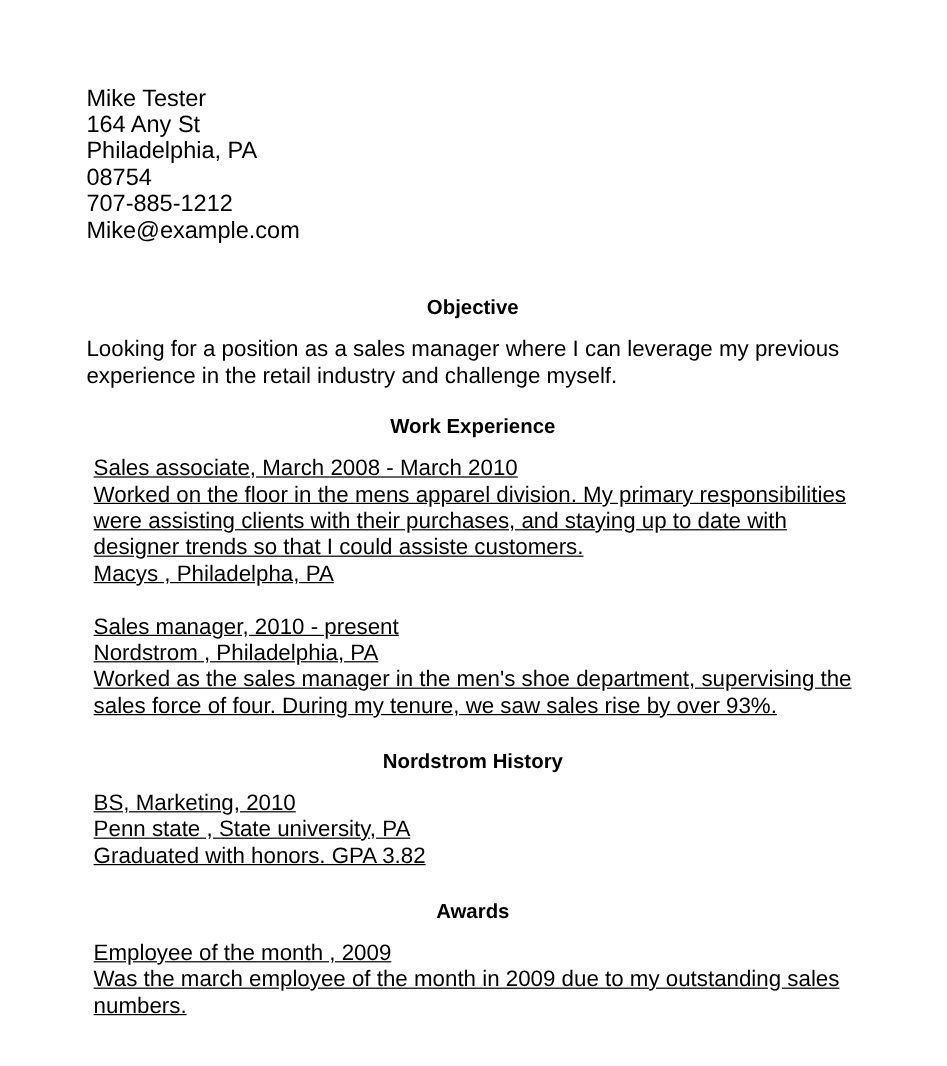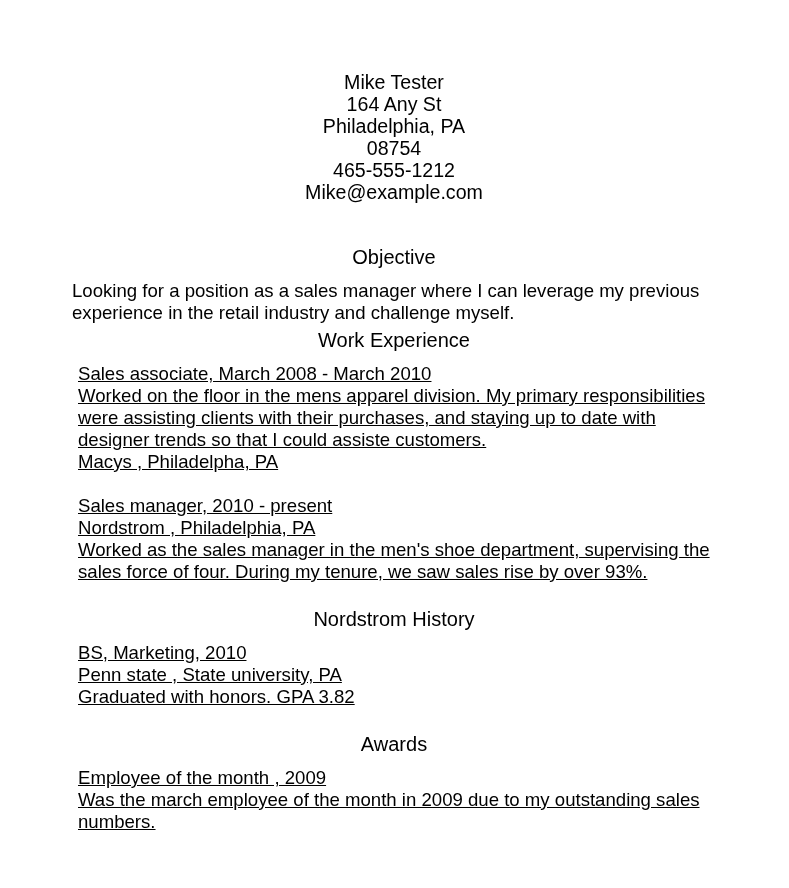--- a/index.html
+++ b/index.html
@@ -13,52 +13,51 @@
     min-height: 888px;
     background: #ffffff;
     color: #000000;
     font-family: "Liberation Sans", "DejaVu Sans", sans-serif;
     font-size: 18.6px;
     line-height: 22px;
     padding: 71px 73px 36px 72px;
     overflow: hidden;
   }
   .contact-header {
-    text-align: center;
     font-size: 19.6px;
     line-height: 22px;
     margin: 0 0 40px 0;
   }
   .contact-header div { margin: 0; }
   h2.section-heading {
-    font-size: 20px;
+    font-size: 17px;
     line-height: 28px;
-    font-weight: normal;
+    font-weight: bold;
     text-align: center;
-    margin: 2px 0 9px 0;
+    margin: 18px 0 9px 0;
   }
   .objective-text {
     margin: 0;
   }
   .entry {
     margin: 0 0 22px 6px;
   }
   .entry div { margin: 0; text-decoration: underline; }
 </style>
 </head>
 <body>
 
 <div class="page">
 
   <div class="contact-header">
     <div>Mike Tester</div>
     <div>164 Any St</div>
     <div>Philadelphia, PA</div>
     <div>08754</div>
-    <div>465-555-1212</div>
+    <div>707-885-1212</div>
     <div>Mike@example.com</div>
   </div>
 
   <div class="section">
     <h2 class="section-heading">Objective</h2>
     <p class="objective-text">Looking for a position as a sales manager where I can leverage my previous experience in the retail industry and challenge myself.</p>
   </div>
 
   <div class="section">
     <h2 class="section-heading">Work Experience</h2>

